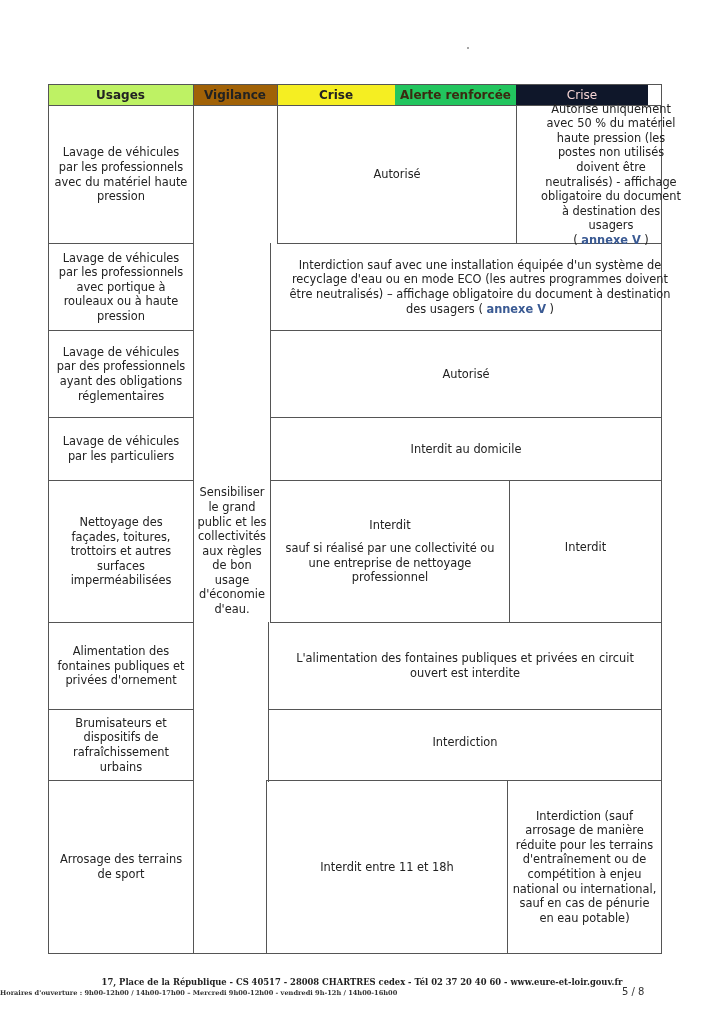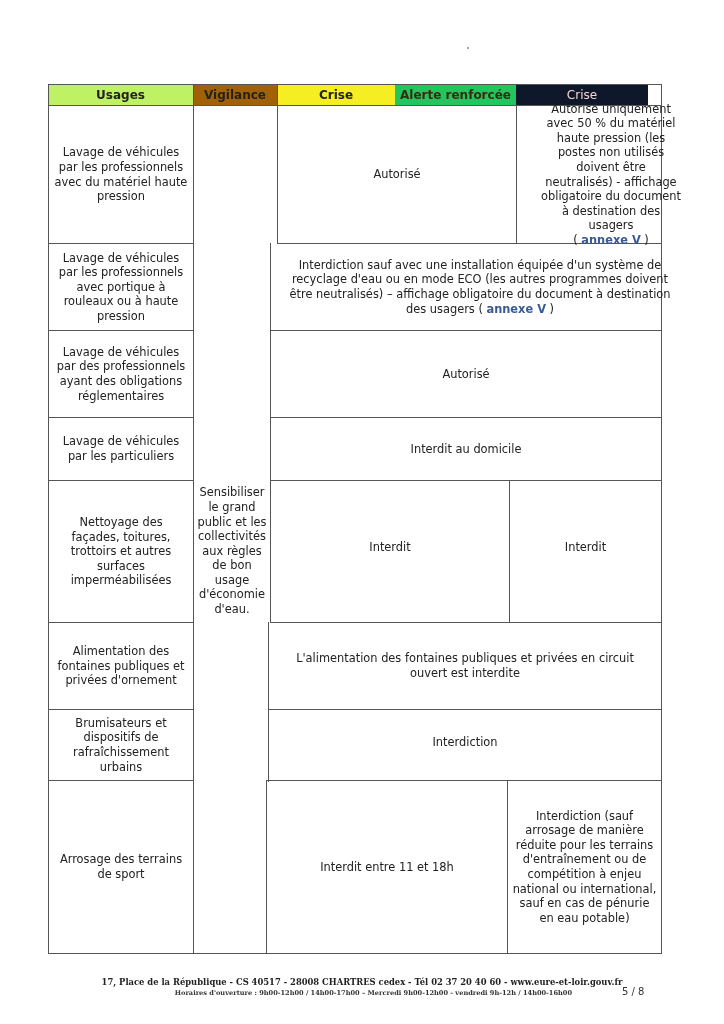--- a/index.html
+++ b/index.html
@@ -10,21 +10,21 @@
           font-size:11.4px; line-height:14.6px; color:#222; padding:0 2px; }
   .hline { position:absolute; height:1px; background:#555; }
   .vline { position:absolute; width:1px; background:#555; }
   .hdr { position:absolute; top:84px; height:21px; box-sizing:border-box;
          display:flex; align-items:center; justify-content:center;
          font-size:12px; font-weight:bold; color:#222; }
   .annexe { color:#3a5a93; font-weight:bold; }
   .gap { height:8px; }
   .footer1 { position:absolute; left:0; width:724px; top:977px; text-align:center;
              font-family:"DejaVu Serif", serif; font-size:8.4px; font-weight:bold; color:#222; }
-  .footer2 { position:absolute; left:0; width:572px; top:989px; text-align:right;
+  .footer2 { position:absolute; left:0; width:628px; top:989px; text-align:left;
              font-family:"DejaVu Serif", serif; font-size:6.6px; font-weight:bold; color:#333; }
   .pagenum { position:absolute; left:622px; top:986px; font-size:10px; color:#333; }
   .dot { position:absolute; width:2px; height:2px; background:#888; border-radius:1px; }
 </style>
 </head>
 <body>
 
 <div>
 
   <span class="dot" style="left:467px;top:47px;"></span>
@@ -118,20 +118,21 @@
     </div>
   </div>
 
   <div>
     <div class="cell" style="left:49px;top:481px;width:144px;height:141px;padding:0 12px;">
       <span>Nettoyage des façades, toitures, trottoirs et autres surfaces imperméabilisées</span>
     </div>
     <div class="cell" style="left:271px;top:481px;width:238px;height:141px;padding:0 8px;">
       <span>Interdit</span>
       <div class="gap"></div>
+      <span>sauf si réalisé par une collectivité ou une entreprise de nettoyage professionnel</span>
     </div>
     <div class="cell" style="left:510px;top:481px;width:151px;height:141px;padding:0 4px;">
       <span>Interdit</span>
       <div class="gap"></div>
     </div>
   </div>
 
   <div>
     <div class="cell" style="left:49px;top:623px;width:144px;height:86px;padding:0 3px;">
       <span>Alimentation des fontaines publiques et privées d'ornement</span>

